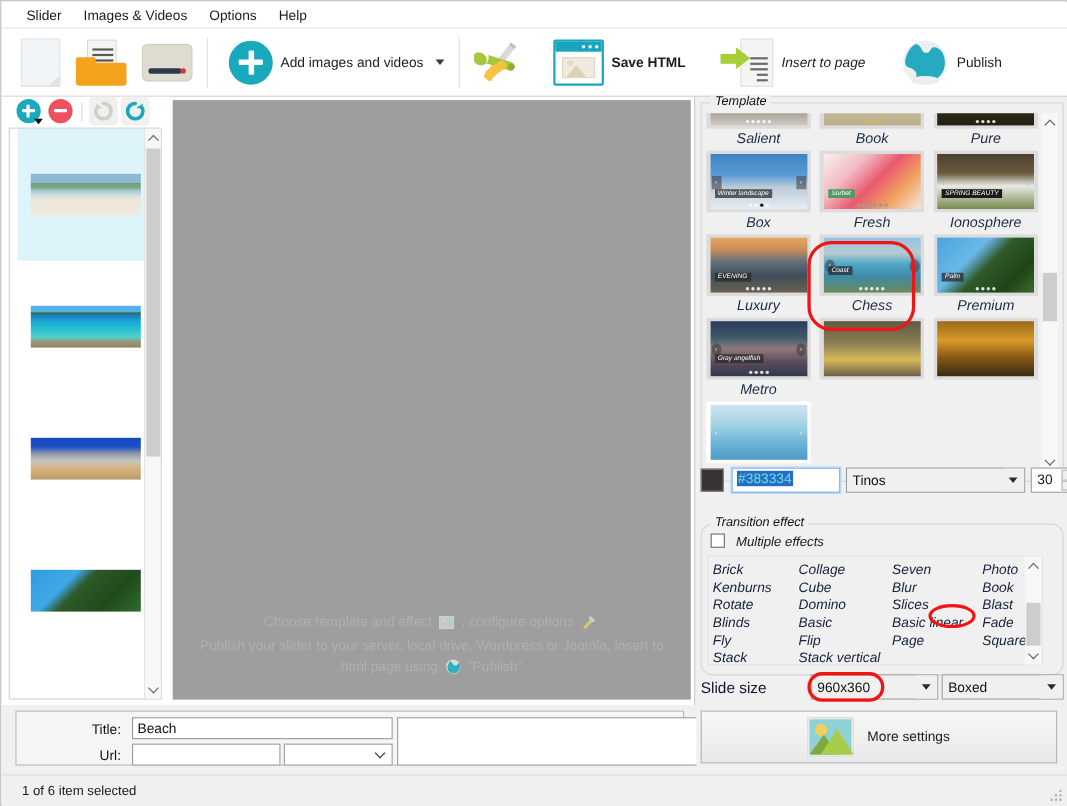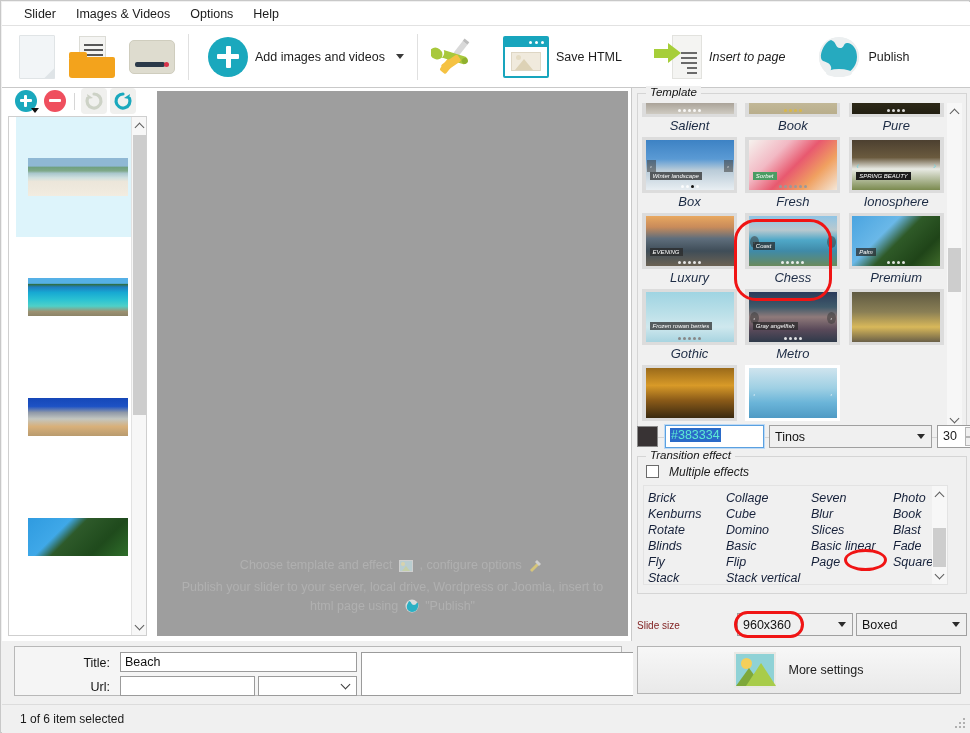--- a/index.html
+++ b/index.html
@@ -443,21 +443,21 @@
   .tri-up-s {
     width: 0; height: 0; border-left: 3px solid transparent;
     border-right: 3px solid transparent; border-bottom: 4px solid #333;
   }
   .tri-down-s {
     width: 0; height: 0; border-left: 3px solid transparent;
     border-right: 3px solid transparent; border-top: 4px solid #333;
   }
 
   
-  #fx-group { left: 4px; top: 368px; width: 330px; height: 138px; }
+  #fx-group { left: 4px; top: 388px; width: 330px; height: 138px; border-radius: 11px; }
   #multi-check {
     position: absolute; left: 8px; top: 8px;
     display: flex; align-items: flex-start; gap: 10px;
   }
   .cbox {
     width: 13px; height: 13px; background: #fff; border: 1px solid #6b6b6b;
   }
   #fx-list {
     position: absolute; left: 5px; top: 28px; width: 305px; height: 100px;
     background: #f0f0f0; border: 1px solid #e3e3e3;
@@ -471,21 +471,21 @@
   .fx-item { white-space: nowrap; cursor: default; }
   #fx-scroll {
     position: absolute; right: 0; top: 0; bottom: 0; width: 15px;
     background: #f7f7f7;
   }
   
   #slidesize-row {
     position: absolute; left: 636px; top: 612px; width: 330px; height: 24px;
     display: flex; align-items: center;
   }
-  #slidesize-label { font-size: 10px; color: #7f1d1d; width: 100px; }
+  #slidesize-label { font-size: 14px; color: #0f172a; width: 100px; }
   #size-combo { position: absolute; left: 100px; top: 0; width: 116px; height: 23px; }
   #mode-combo { position: absolute; left: 219px; top: 0; width: 111px; height: 23px; }
 
   
   #bottom-left {
     position: absolute; left: 1px; top: 640px; width: 630px; height: 63px;
     background: #f0f0f0;
   }
   #props-box {
     position: absolute; left: 12px; top: 5px; width: 608px; height: 50px;
@@ -624,21 +624,21 @@
           </g>
           <g transform="rotate(-35 18 26)">
             <path d="M10 6 a7 7 0 1 0 10 8 l14 18 a4 4 0 0 1 -6 5 l-14 -18 a7 7 0 0 0 -4 -13 z" fill="#a8c83c"></path>
             <circle cx="31" cy="35" r="3" fill="#8fb02f"></circle>
           </g>
           <rect x="10" y="24" width="20" height="8" rx="2" fill="#f5c243" transform="rotate(-35 20 28)"></rect>
         </svg>
       </span>
     </div>
 
-    <div class="tb-btn" style="margin-left:12px;">
+    <div class="tb-btn" style="margin-left:12px;font-weight:bold;">
       <span class="ico ico-savehtml">
         <span class="bar">
             <b></b>
             <b></b>
             <b></b>
           </span>
         <span class="pic"></span>
       </span>
       <span class="tb-label">Save HTML</span>
     </div>
@@ -902,35 +902,20 @@
                     <i></i>
                     <i></i>
                     <i></i>
                   </div>
                 </div>
               </div>
             <div class="tpl-name">Premium</div>
           </div>
           <div class="tpl-cell">
             <div class="tpl-thumb">
-                <div class="tpl-inner" style="background:linear-gradient(to bottom,#9fd4e2 0%,#b9dfe8 40%,#cfe8ee 70%,#a8d4e0 100%);">
-              <div class="tpl-cap" style="bottom:12px;">Frozen rowan berries</div>
-              <div class="tpl-bullets">
-                    <i style="background:#888"></i>
-                    <i style="background:#888"></i>
-                    <i style="background:#888"></i>
-                    <i style="background:#888"></i>
-                    <i style="background:#888"></i>
-                  </div>
-                </div>
-              </div>
-            <div class="tpl-name">Gothic</div>
-          </div>
-          <div class="tpl-cell">
-            <div class="tpl-thumb">
                 <div class="tpl-inner" style="background:linear-gradient(to bottom,#2a3a5a 0%,#3f5a6a 30%,#8f7a7a 50%,#5a4a5a 75%,#2f3a4a 100%);">
               <div class="tpl-arrow-l" style="border-radius:50%;">‹</div>
               <div class="tpl-arrow-r" style="border-radius:50%;">›</div>
               <div class="tpl-cap" style="bottom:12px;">Gray angelfish</div>
               <div class="tpl-bullets">
                     <i></i>
                     <i></i>
                     <i></i>
                     <i></i>
                   </div>

